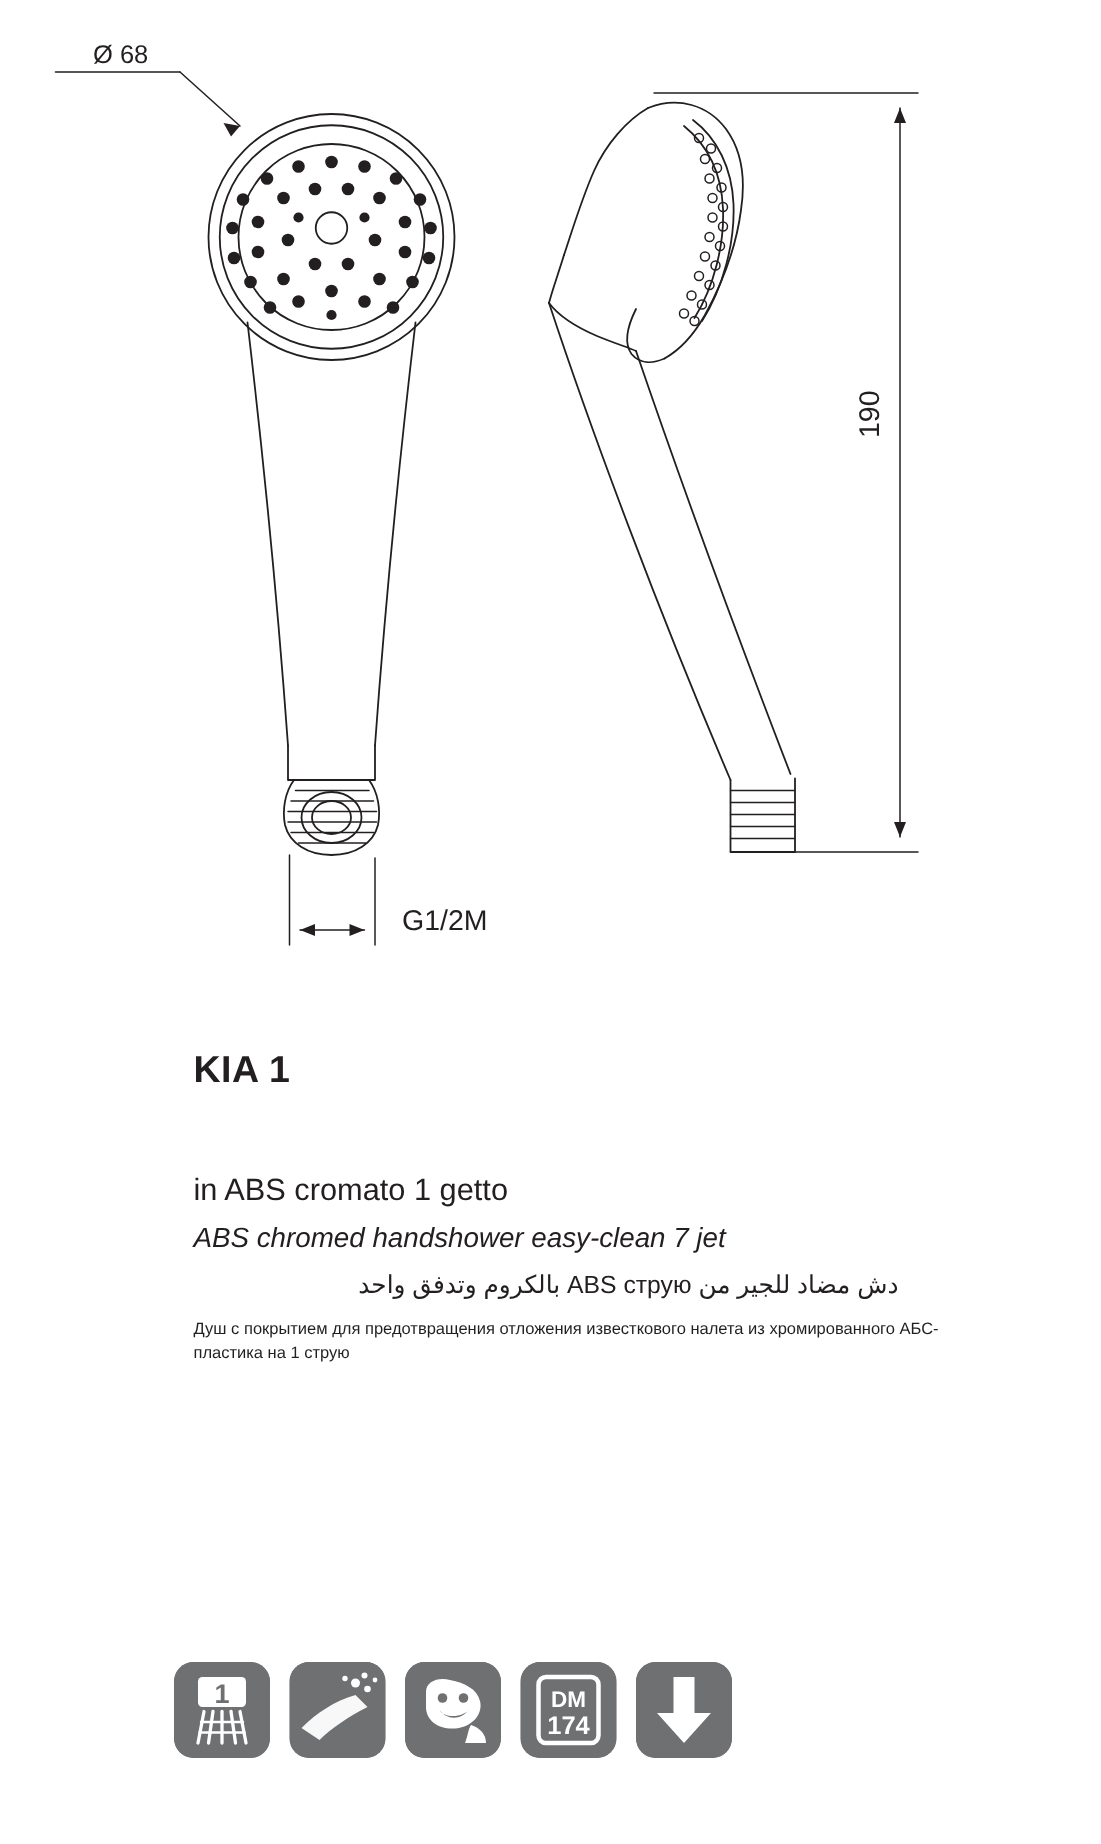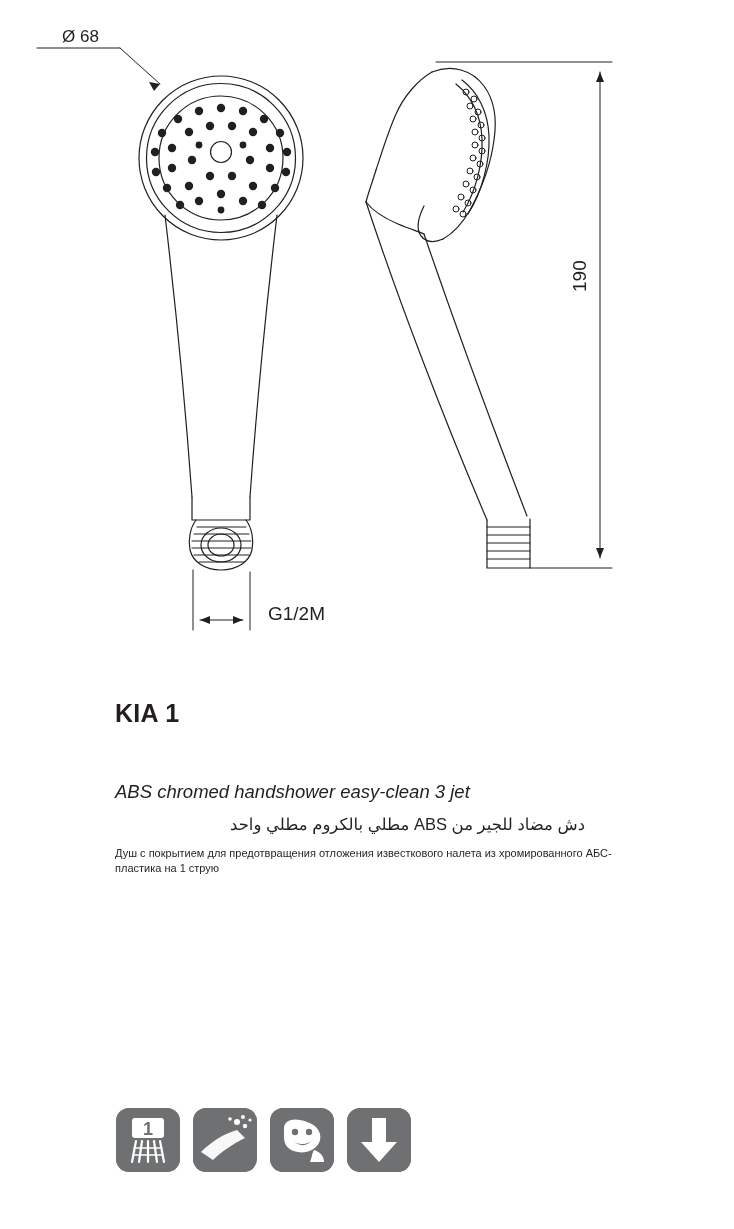--- a/index.html
+++ b/index.html
@@ -29,21 +29,21 @@
     width: 674px;
     height: 660px;
   }
   .drawing svg {
     display: block;
   }
 
   
   .text-block {
     position: absolute;
-    left: 115px;
+    left: 129px;
     top: 700px;
     width: 580px;
   }
   .product-title {
     font-size: 25px;
     font-weight: bold;
     letter-spacing: 0.3px;
     color: #231f20;
     margin: 0 0 52px 0;
     line-height: 1.1;
@@ -242,25 +242,26 @@
       <text x="62" y="42" font-family="Liberation Sans, sans-serif" font-size="17" fill="#231f20">Ø 68</text>
       <text x="268" y="620" font-family="Liberation Sans, sans-serif" font-size="19" fill="#231f20">G1/2M</text>
       <text x="586" y="292" font-family="Liberation Sans, sans-serif" font-size="19" fill="#231f20" transform="rotate(-90 586 292)">190</text>
     </svg>
   </div>
 
   <div class="text-block">
     <h1 class="product-title">KIA 1</h1>
 
     <p class="desc-it">
+      <span class="l2">in ABS cromato 1 getto</span>
     </p>
 
-    <p class="desc-en">ABS chromed handshower easy-clean 3 jet</p>
-
-    <p class="desc-ar">دش مضاد للجير من ABS مطلي بالكروم مطلي واحد</p>
+    <p class="desc-en">ABS chromed handshower easy-clean 7 jet</p>
+
+    <p class="desc-ar">دش مضاد للجير من ABS струю بالكروم وتدفق واحد</p>
 
     <p class="desc-ru">Душ с покрытием для предотвращения отложения известкового налета из хромированного АБС-пластика на 1 струю</p>
   </div>
 
   <div class="icons">
 
     <div class="icon-box">
       <svg width="64" height="64" viewBox="0 0 64 64">
         <rect x="0" y="0" width="64" height="64" rx="13" fill="#6f7072"></rect>
         <rect x="16" y="10" width="32" height="20" rx="3" fill="#ffffff"></rect>
@@ -300,20 +301,28 @@
                  C24 46 14 40 14 30 Z" fill="#ffffff"></path>
         <g fill="#6f7072">
           <circle cx="25" cy="24" r="3.2"></circle>
           <circle cx="39" cy="24" r="3.2"></circle>
           <path d="M23 32 C28 39 38 39 43 31 C40 37 26 38 23 32 Z"></path>
         </g>
         <path d="M44 42 C50 44 54 48 54 54 L40 54 C42 49 42 45 44 42 Z" fill="#ffffff"></path>
       </svg>
     </div>
 
+    <div class="icon-box">
+      <svg width="64" height="64" viewBox="0 0 64 64">
+        <rect x="0" y="0" width="64" height="64" rx="13" fill="#6f7072"></rect>
+        <rect x="12" y="10" width="40" height="44" rx="5" fill="none" stroke="#ffffff" stroke-width="3"></rect>
+        <text x="32" y="30" font-family="Liberation Sans, sans-serif" font-size="15" font-weight="bold" text-anchor="middle" fill="#ffffff">DM</text>
+        <text x="32" y="48" font-family="Liberation Sans, sans-serif" font-size="17" font-weight="bold" text-anchor="middle" fill="#ffffff">174</text>
+      </svg>
+    </div>
 
     <div class="icon-box">
       <svg width="64" height="64" viewBox="0 0 64 64">
         <rect x="0" y="0" width="64" height="64" rx="13" fill="#6f7072"></rect>
         <path d="M25 10 L39 10 L39 34 L50 34 L32 54 L14 34 L25 34 Z" fill="#ffffff"></path>
       </svg>
     </div>
   </div>
 
 </div>

